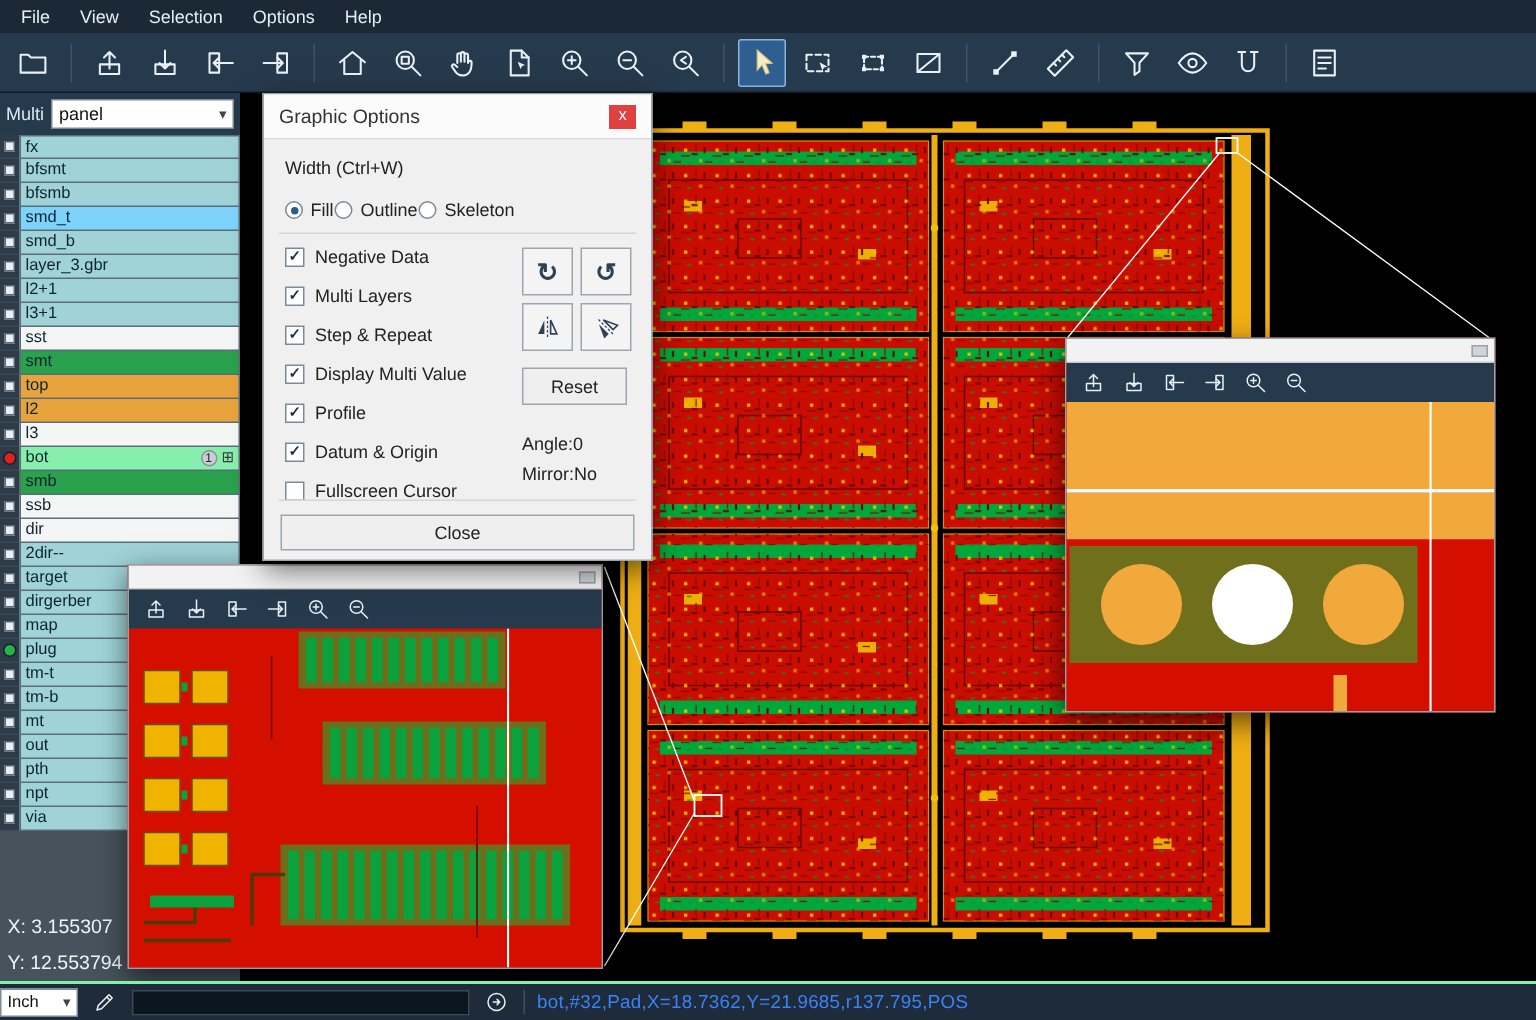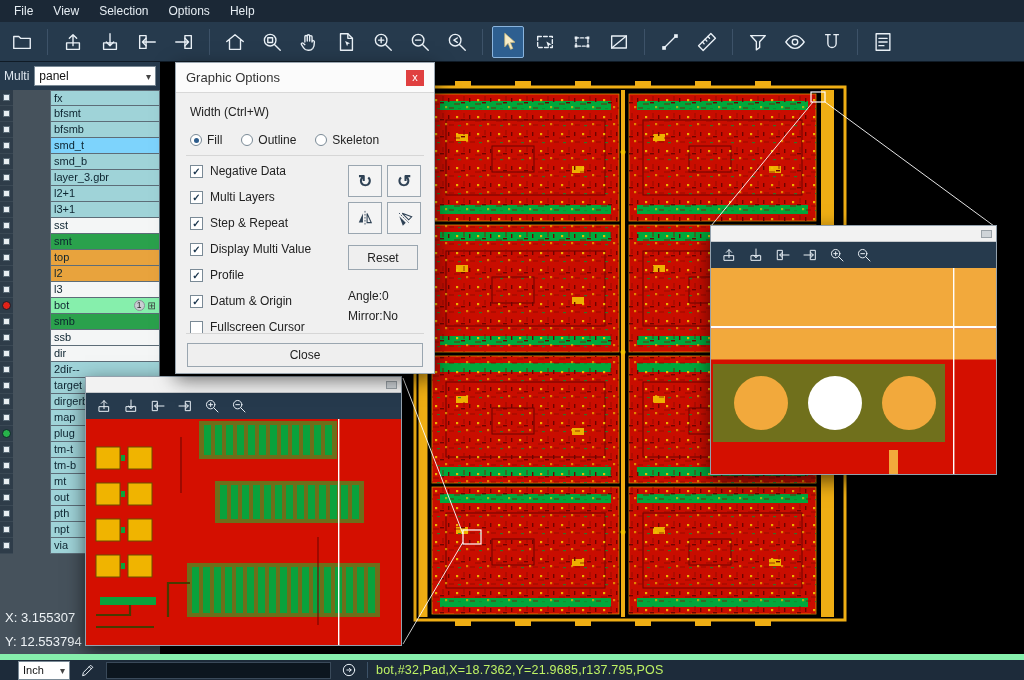--- a/index.html
+++ b/index.html
@@ -15,21 +15,21 @@
 .tb-btn.selected{background:#2e5f90;border-color:#8ab4dd;}
 .tb-sep{width:1px;height:26px;background:#3d5268;margin:0 4px;}
 
 
 .sidebar{position:absolute;left:0;top:62px;width:160px;bottom:26px;background:#46525c;z-index:4;}
 .step-row{height:28px;background:#263a4d;display:flex;align-items:center;gap:5px;padding:0 4px;}
 .step-label{color:#dfe8f0;font-size:12px;}
 .select{background:#fff;border:1px solid #7a8a96;height:20px;flex:1;display:flex;align-items:center;justify-content:space-between;padding:0 4px;font-size:12px;color:#111;}
 .caret{font-size:10px;color:#444;}
 .layer-rows{position:absolute;top:28px;left:0;width:160px;}
-.layer-row{display:flex;height:16px;gap:37px;}
+.layer-row{display:flex;height:16px;}
 .chk-col{width:13px;background:#2e3c49;display:flex;align-items:center;justify-content:center;border-bottom:1px solid #3a4854;}
 .chk{width:7px;height:7px;background:#e9eff3;border:1px solid #5a6a76;}
 .dot{width:9px;height:9px;border-radius:50%;border:1px solid #13202b;}
 .name-cell{flex:1;border:1px solid #5d6d78;border-top:none;display:flex;align-items:center;padding:0 3px;font-size:11px;color:#0d2430;line-height:1;}
 .layer-row:first-child .name-cell{border-top:1px solid #5d6d78;}
 .layer-name{flex:1;white-space:nowrap;overflow:hidden;}
 .badge{width:11px;height:11px;border-radius:50%;background:#c9ced2;border:1px solid #8a9298;color:#2a2a2a;font-size:8.5px;display:flex;align-items:center;justify-content:center;}
 .grid-ic{font-size:10px;color:#3a3a3a;margin-left:3px;}
 .coord{position:absolute;left:5px;color:#eef3f6;font-size:13px;}
 .coord-x{top:548px;}
@@ -49,39 +49,39 @@
 #mag1{left:85px;top:376px;width:317px;height:270px;}
 #mag2{left:710px;top:225px;width:287px;height:250px;}
 
 
 .dialog{position:absolute;left:175px;top:62px;width:260px;height:312px;background:#f0f0f0;border:1px solid #9aa6b0;box-shadow:0 6px 18px rgba(0,0,0,.55);z-index:20;font-size:12px;color:#222;}
 .dlg-title{height:30px;background:#fbfbfb;border-bottom:1px solid #d8d8d8;display:flex;align-items:center;padding:0 10px;font-size:13px;color:#333;}
 .dlg-title span{flex:1;}
 .dlg-close{width:18px;height:16px;background:#e04040;color:#fff;border:0;font-size:11px;line-height:1;display:flex;align-items:center;justify-content:center;}
 .dlg-body{position:relative;height:282px;}
 .dlg-label{position:absolute;left:14px;top:12px;}
-.radio-row{position:absolute;left:14px;top:40px;display:flex;gap:19px;}
+.radio-row{position:absolute;left:14px;top:40px;display:flex;gap:1px;}
 .radio-item{display:flex;align-items:center;gap:5px;}
 .radio{width:12px;height:12px;border-radius:50%;border:1px solid #7a8a96;background:#fff;position:relative;}
 .radio.on::after{content:'';position:absolute;inset:2.5px;background:#2c5c8c;border-radius:50%;}
 .dlg-hr{position:absolute;left:10px;right:10px;height:1px;background:#d6d6d6;}
 .hr1{top:62px;} .hr2{top:240px;}
 .chk-list{position:absolute;left:14px;top:70px;display:flex;flex-direction:column;gap:10px;}
 .chk-item{display:flex;align-items:center;gap:7px;height:16px;}
 .cbx{width:13px;height:13px;background:#fff;border:1px solid #7a8a96;display:flex;align-items:center;justify-content:center;font-size:10px;font-weight:bold;color:#16324a;}
 .btn-grid{position:absolute;left:172px;top:72px;display:grid;grid-template-columns:34px 34px;grid-auto-rows:32px;gap:5px;}
 .dlg-ic-btn{background:#f4f4f4;border:1px solid #9aa6b0;display:flex;align-items:center;justify-content:center;}
 .rot-glyph{font-size:17px;color:#2f4255;font-weight:bold;}
 .reset-btn{position:absolute;left:172px;top:152px;width:70px;height:25px;background:#efefef;border:1px solid #9aa6b0;font-size:12px;color:#222;}
 .angle-txt{position:absolute;left:172px;top:196px;}
 .mirror-txt{position:absolute;left:172px;top:216px;}
 .close-btn{position:absolute;left:11px;right:11px;top:250px;height:24px;background:#efefef;border:1px solid #9aa6b0;font-size:12px;color:#222;}
 
 
-.statusbar{position:absolute;left:0;bottom:0;width:100%;height:26px;background:#1d2b3a;border-top:6px solid #86efac;display:flex;align-items:center;gap:8px;padding:0 18px;z-index:30;}
+.statusbar{position:absolute;left:0;bottom:0;width:100%;height:26px;background:#1d2b3a;border-top:2px solid #86efac;display:flex;align-items:center;gap:8px;padding:0 0;z-index:30;}
 .unit-select{background:#fff;border:1px solid #7a8a96;height:19px;width:52px;display:flex;align-items:center;justify-content:space-between;padding:0 4px;font-size:11px;color:#111;}
 .sb-icon{width:20px;height:20px;display:flex;align-items:center;justify-content:center;background:transparent;border:0;}
 .sb-icon svg{width:16px;height:16px;}
 .sb-input{width:225px;height:17px;background:#0c161f;border:1px solid #3a4a5a;color:#cfe0ee;font-size:11px;padding:0 4px;}
 .sb-sep{width:1px;height:16px;background:#3d5268;}
 .sb-status{font-size:12.5px;letter-spacing:.2px;}
 </style>
 </head>
 <body>
 
@@ -864,16 +864,16 @@
         </svg>
       </button>
     <input class="sb-input" value="" style="">
     <button class="sb-icon">
         <svg viewBox="0 0 24 24">
           <circle cx="12" cy="12" r="8.5" stroke="#e9f0f6" stroke-width="1.5" fill="none" stroke-linecap="round" stroke-linejoin="round"></circle>
           <path d="M8.8 12h6.4M12.6 9.4l2.6 2.6-2.6 2.6" stroke="#e9f0f6" stroke-width="1.5" fill="none" stroke-linecap="round" stroke-linejoin="round"></path>
         </svg>
       </button>
     <div class="sb-sep"></div>
-    <div class="sb-status" style="color: #bef264;">bot,#32,Pad,X=18.7362,Y=21.9685,r137.795,POS</div>
+    <div class="sb-status" style="color: #3b82f6;">bot,#32,Pad,X=18.7362,Y=21.9685,r137.795,POS</div>
   </div>
 
 </div>
 
 </body></html>

